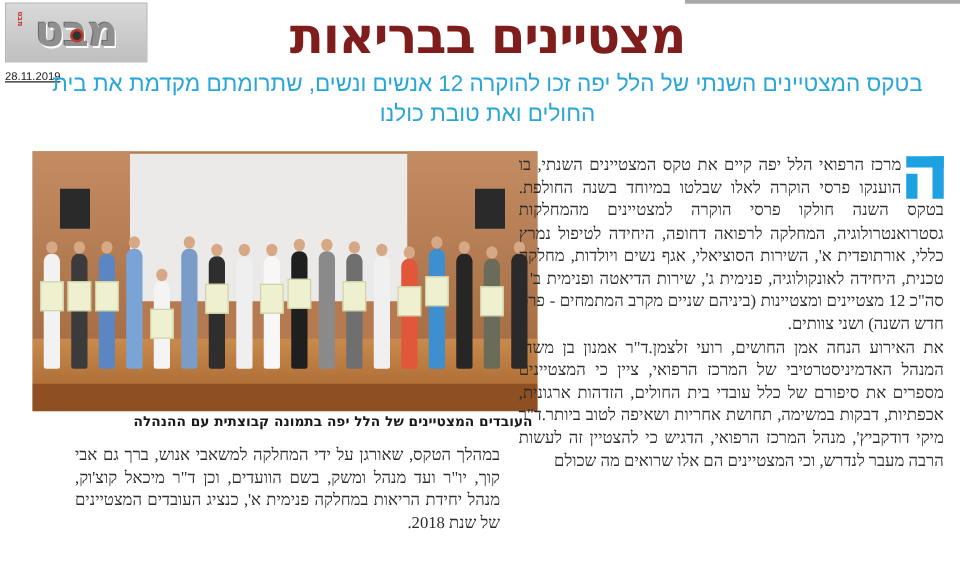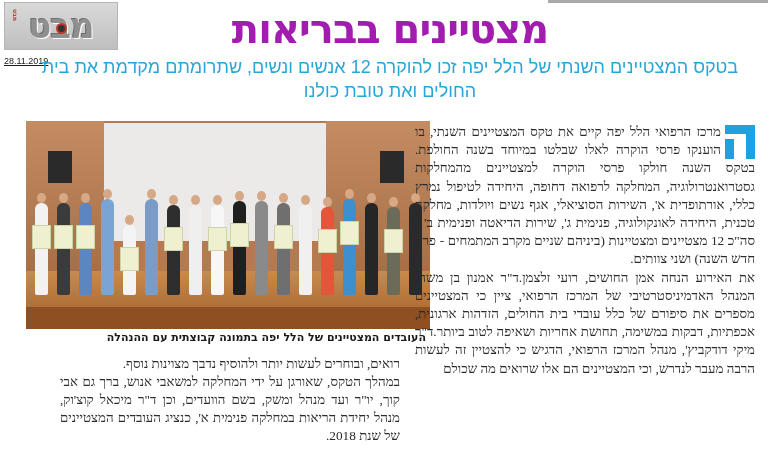--- a/index.html
+++ b/index.html
@@ -31,21 +31,21 @@
     border-radius: 50%; background: #333; border: 2px solid #c0392b;
   }
   .date {
     position: absolute; left: 4px; top: 56px; font-size: 9px; color: #222;
     font-family: "Liberation Sans", sans-serif;
     text-decoration: underline;
   }
   .headline {
     position: absolute; left: 190px; top: 6px; width: 400px; text-align: center;
     direction: rtl; font-family: "DejaVu Sans", sans-serif; font-weight: bold;
-    font-size: 40px; line-height: 46px; color: #a21caf; letter-spacing: -1px;
+    font-size: 40px; line-height: 46px; color: #7f1d1d; letter-spacing: -1px;
   }
   .subhead {
     position: absolute; left: 40px; top: 55px; width: 700px; text-align: center;
     direction: rtl; font-family: "Liberation Sans", sans-serif;
     font-size: 18px; line-height: 24px; color: #29a6d9;
   }
   .photo {
     position: absolute; left: 26px; top: 121px; width: 404px; height: 208px;
     background: #b57a4f; overflow: hidden;
   }
@@ -161,15 +161,14 @@
 
 <div class="col-right">
   <span class="dropcap" title="ה">
       <span class="leg"></span>
     </span>
   <p>מרכז הרפואי הלל יפה קיים את טקס המצטיינים השנתי, בו הוענקו פרסי הוקרה לאלו שבלטו במיוחד בשנה החולפת. בטקס השנה חולקו פרסי הוקרה למצטיינים מהמחלקות גסטרואנטרולוגיה, המחלקה לרפואה דחופה, היחידה לטיפול נמרץ כללי, אורתופדית א', השירות הסוציאלי, אגף נשים ויולדות, מחלקה טכנית, היחידה לאונקולוגיה, פנימית ג', שירות הדיאטה ופנימית ב' - סה"כ 12 מצטיינים ומצטיינות (ביניהם שניים מקרב המתמחים - פרס חדש השנה) ושני צוותים.</p>
   <p>את האירוע הנחה אמן החושים, רועי זלצמן.ד"ר אמנון בן משה, המנהל האדמיניסטרטיבי של המרכז הרפואי, ציין כי המצטיינים מספרים את סיפורם של כלל עובדי בית החולים, הזדהות ארגונית, אכפתיות, דבקות במשימה, תחושת אחריות ושאיפה לטוב ביותר.ד"ר מיקי דודקביץ', מנהל המרכז הרפואי, הדגיש כי להצטיין זה לעשות הרבה מעבר לנדרש, וכי המצטיינים הם אלו שרואים מה שכולם</p>
 </div>
 
 <div class="col-left">
-  <p>רואים, ובוחרים לעשות יותר ולהוסיף נדבך מצוינות נוסף.</p>
   <p>במהלך הטקס, שאורגן על ידי המחלקה למשאבי אנוש, ברך גם אבי קוך, יו"ר ועד מנהל ומשק, בשם הוועדים, וכן ד"ר מיכאל קוצ'וק, מנהל יחידת הריאות במחלקה פנימית א', כנציג העובדים המצטיינים של שנת 2018.</p>
 </div>
 
 </body></html>

